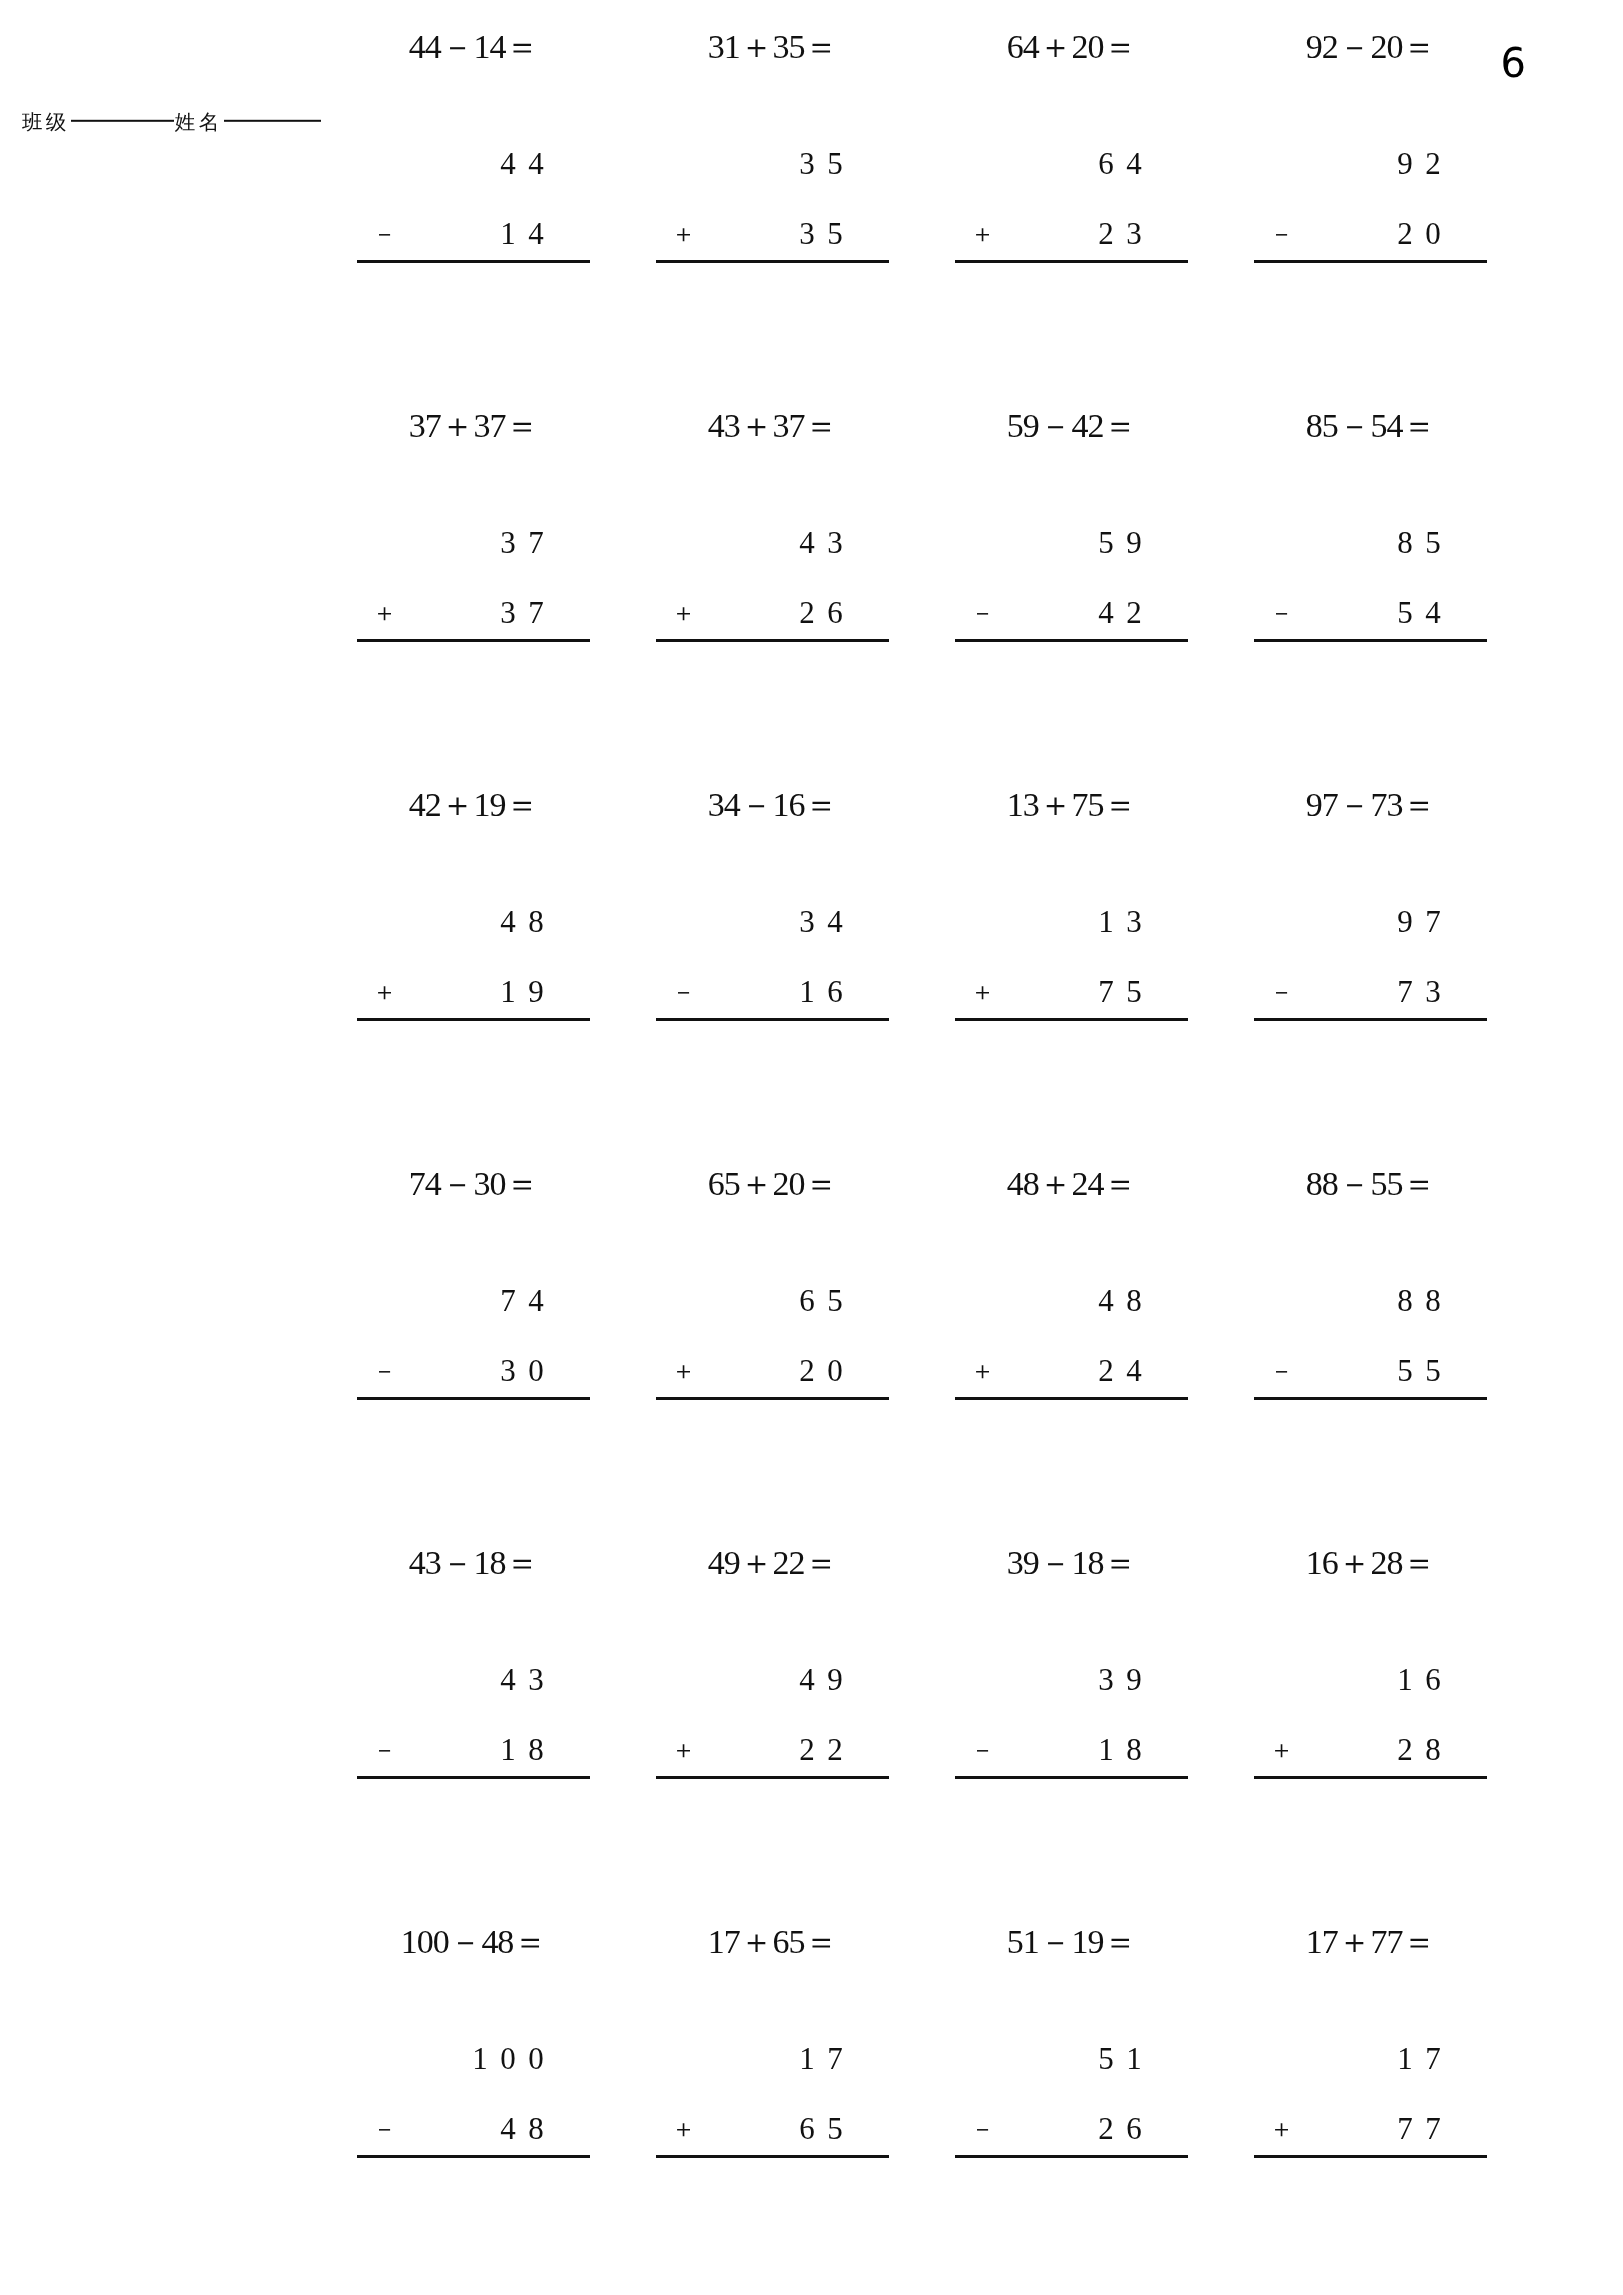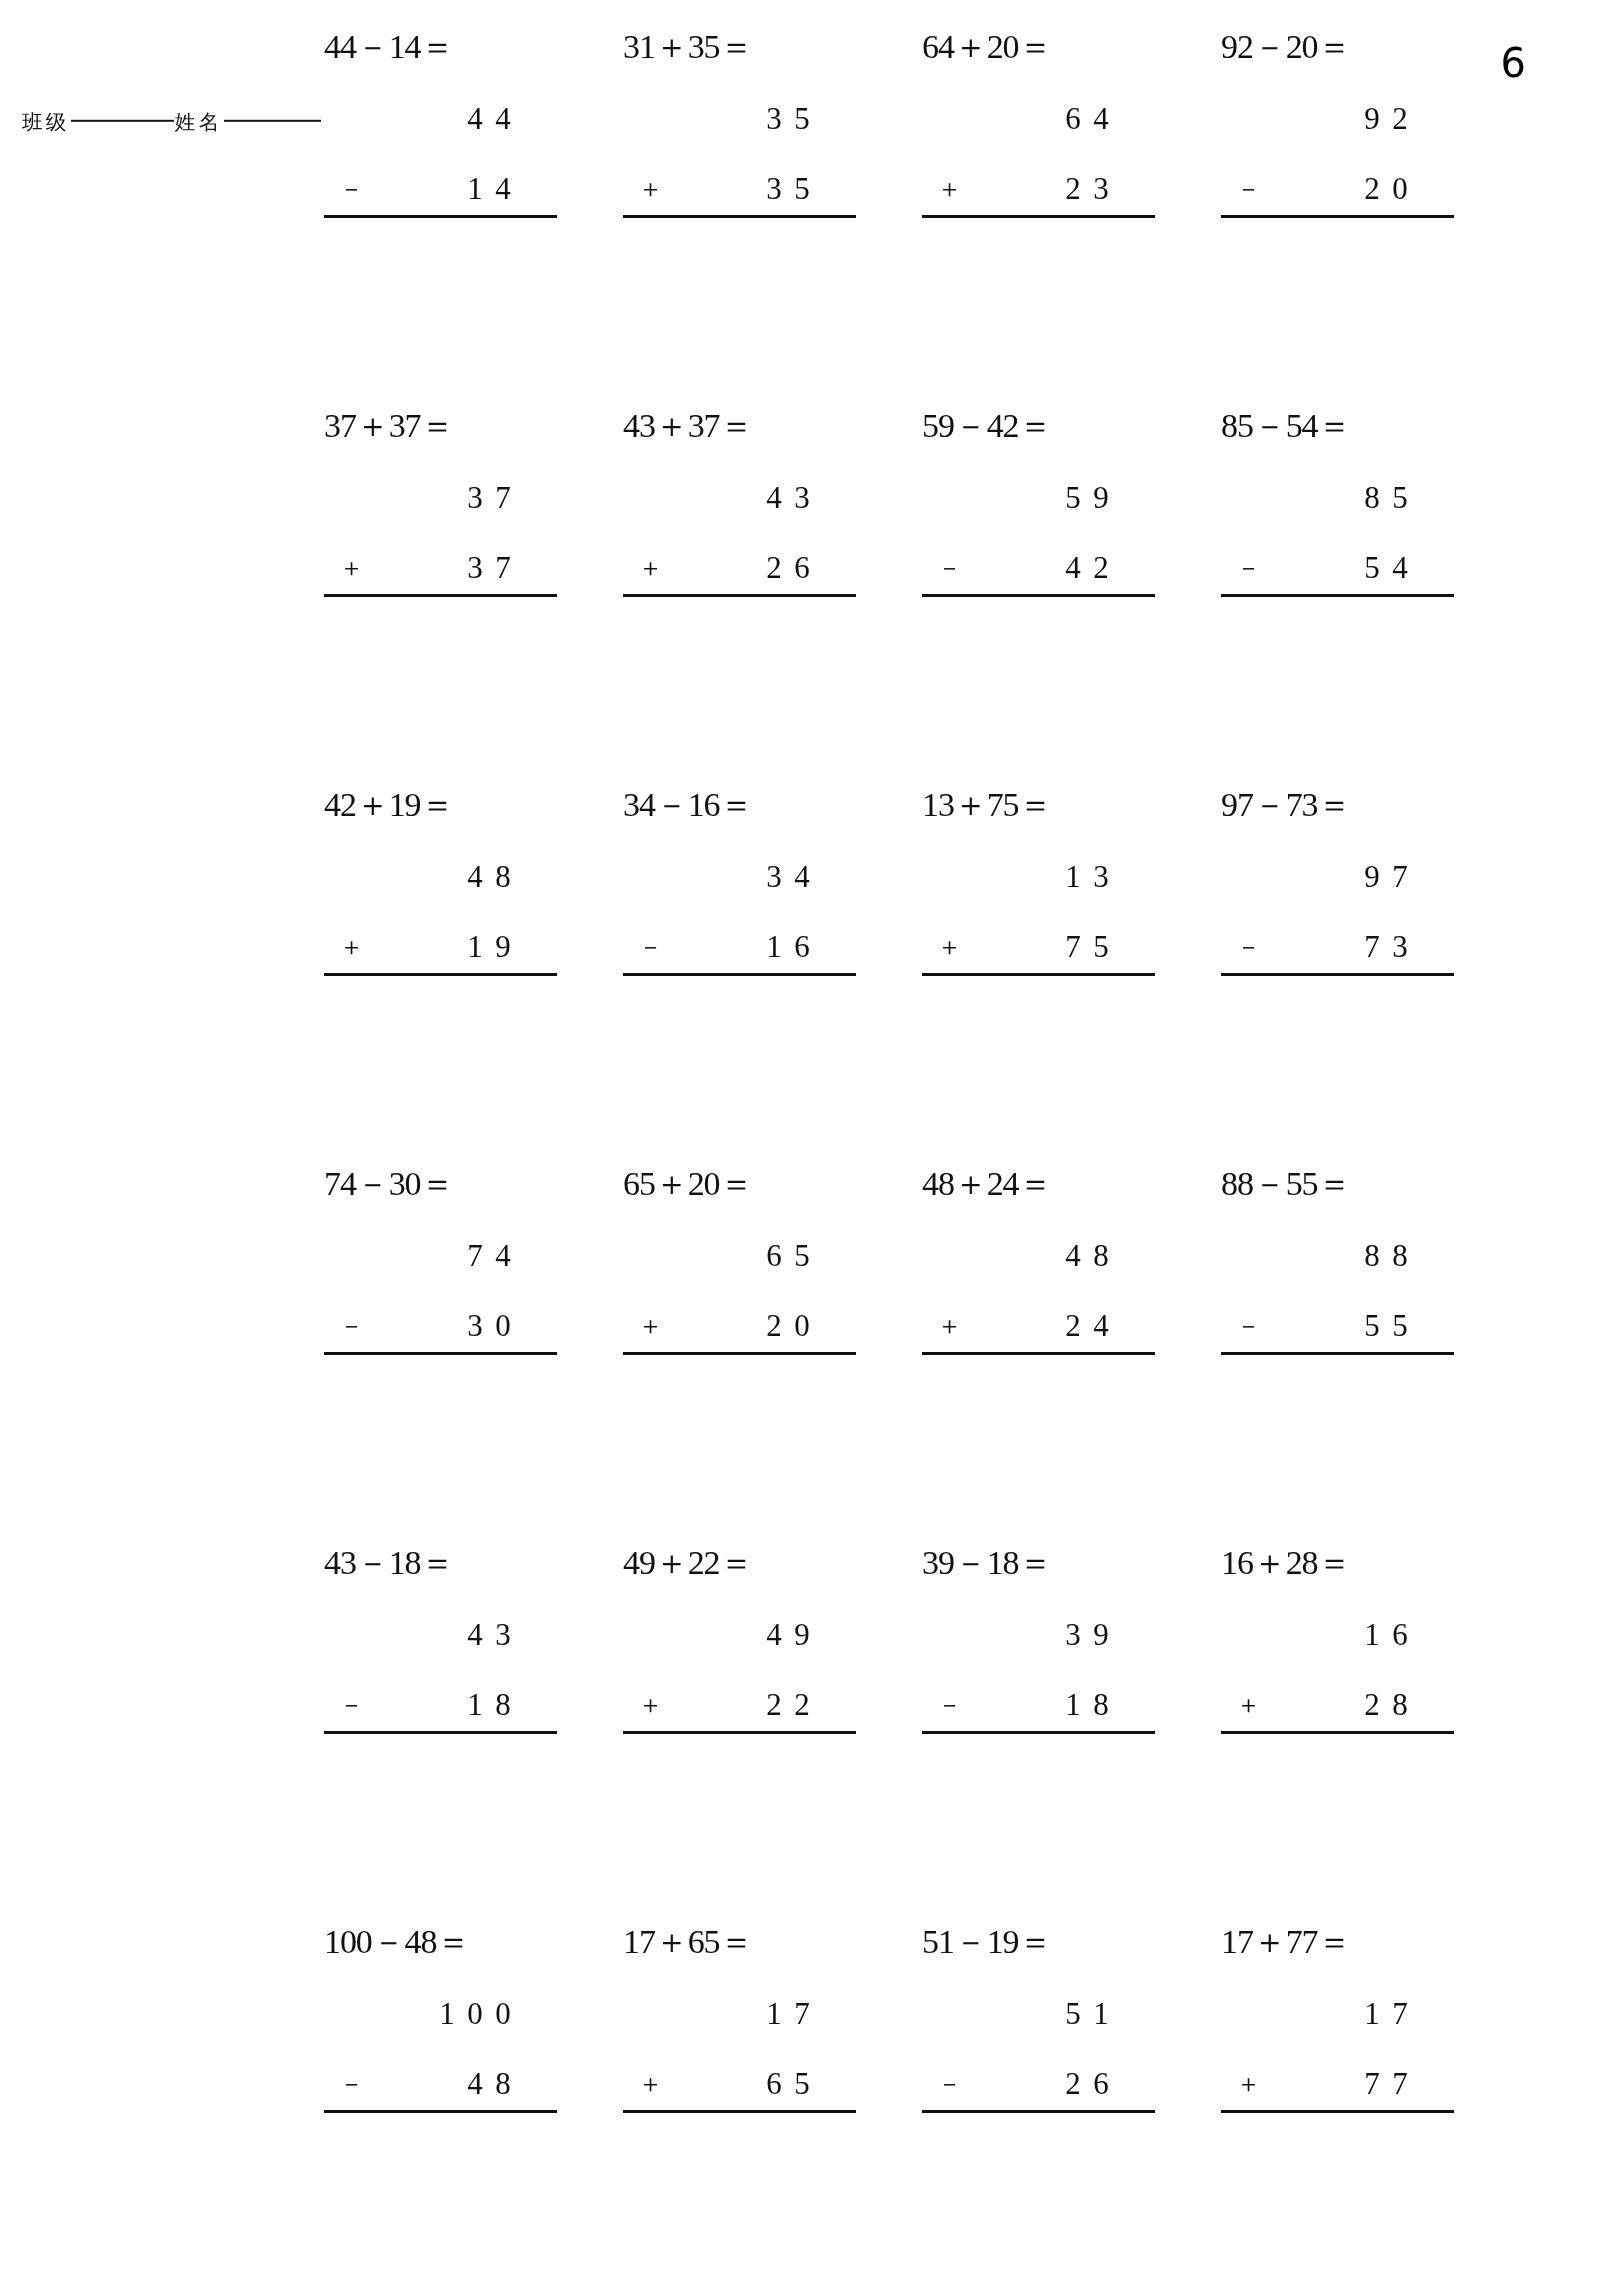--- a/index.html
+++ b/index.html
@@ -82,21 +82,22 @@
     grid-template-columns: repeat(4, 1fr);
     grid-template-rows: repeat(6, 1fr);
     padding: 21.6px 103px 0 97px;
     box-sizing: border-box;
   }
 
   .problem {
     position: relative;
     display: flex;
     flex-direction: column;
-    align-items: flex-start;
+    align-items: center;
+    gap: 45px;
   }
 
   .equation {
     font-size: 34px;
     line-height: 1;
     letter-spacing: -1.1px;
     white-space: nowrap;
     margin-top: 8.7px;
     color: #111;
   }

